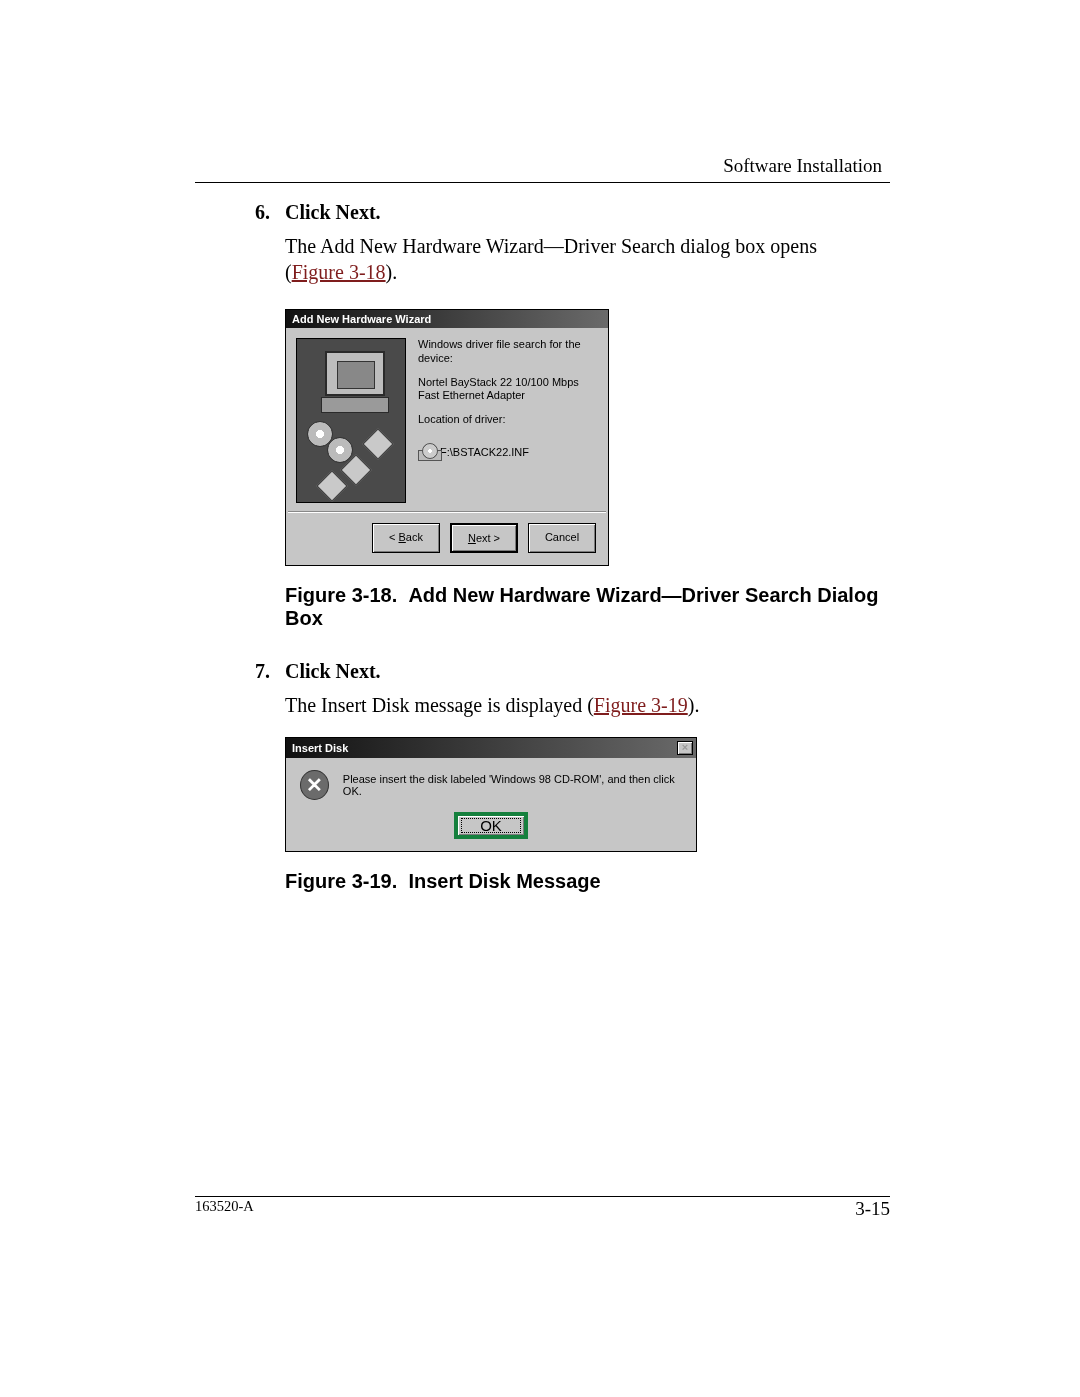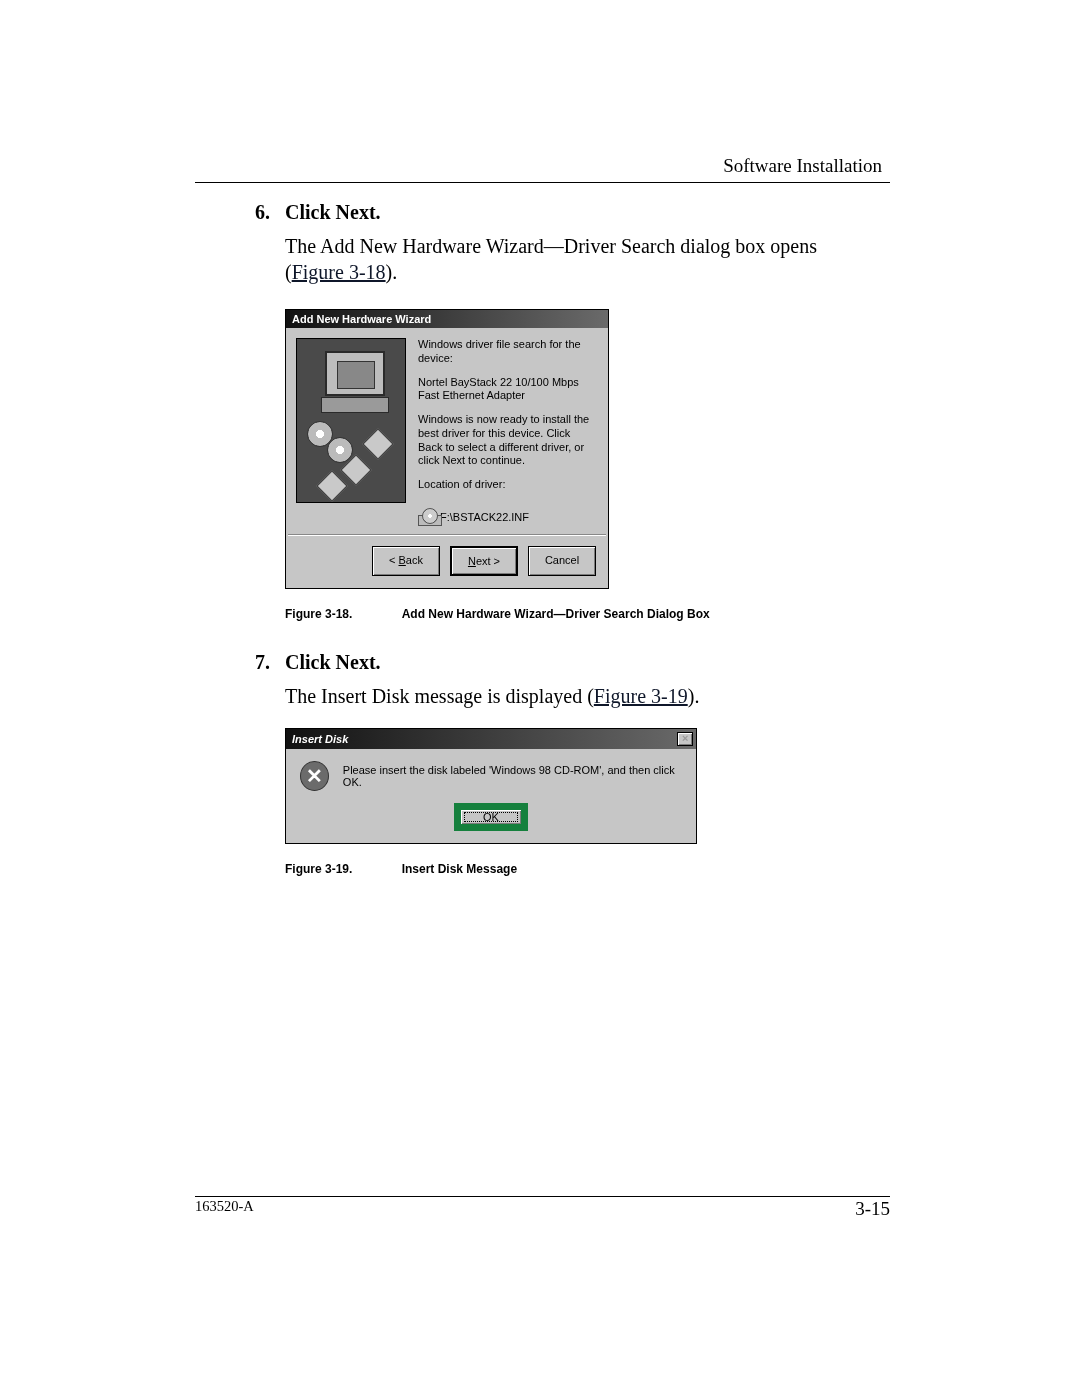--- a/index.html
+++ b/index.html
@@ -41,27 +41,27 @@
     width: 30px;
     flex: 0 0 30px;
   }
   .body-text {
     font-size: 20px;
     line-height: 1.28;
     margin-left: 30px;
     margin-bottom: 18px;
   }
   .figlink {
-    color: #0f172a;
+    color: #7f1d1d;
     text-decoration: underline;
   }
   .figure-caption {
     font-family: Arial, Helvetica, sans-serif;
     font-weight: bold;
-    font-size: 12px;
+    font-size: 20px;
     margin: 18px 0 30px 90px;
   }
   .figure-caption .fignum { display:inline-block; min-width:110px; }
   
   .wizard {
     margin: 24px 0 0 90px;
     width: 324px;
     border: 1px solid #000;
     background: #c6c6c6;
     font-family: "MS Sans Serif", Tahoma, Arial, sans-serif;
@@ -149,41 +149,41 @@
 
   
   .msgbox {
     margin: 18px 0 0 90px;
     width: 412px;
     border: 1px solid #000;
     background:#c6c6c6;
     font-family: "MS Sans Serif", Tahoma, Arial, sans-serif;
     font-size: 11px;
   }
-  .msgbox .titlebar { padding-right: 3px; display:flex; align-items:center;font-style:italic; }
+  .msgbox .titlebar { padding-right: 3px; display:flex; align-items:center; }
   .title-spacer { flex:1; }
   .close-x {
     width: 16px; height: 14px; background:#c6c6c6;
     border:1px solid #000;
     box-shadow: inset 1px 1px 0 #fff, inset -1px -1px 0 #7b7b7b;
     display:flex; align-items:center; justify-content:center;
     color:#9a9a9a; font-weight:bold; font-size:11px; line-height:1;
   }
   .msgbody { display:flex; align-items:center; gap:14px; padding:12px 14px 6px; }
   .err-icon {
     width:30px; height:30px; border-radius:50%;
     background:#6b6b6b; border:1px solid #333;
     display:flex; align-items:center; justify-content:center;
     color:#fff; font-weight:bold; font-size:20px; line-height:1;
   }
   .msgbtns { display:flex; justify-content:center; padding:6px 0 12px; }
   .ok-btn {
     font-family: "MS Sans Serif", Tahoma, Arial, sans-serif;
-    font-size:11px; background:#c6c6c6;
-    border:7px solid #15803d; min-width:74px; text-align:center;
+    font-size:15px; background:#c6c6c6;
+    border:4px solid #15803d; min-width:74px; text-align:center;
     padding:1px 0;
     box-shadow: inset 1px 1px 0 #fff, inset -1px -1px 0 #7b7b7b;
     position:relative;
   }
   .ok-btn .focus-ring {
     position:absolute; left:3px; right:3px; top:2px; bottom:2px;
     border:1px dotted #000;
   }
 
   
@@ -224,21 +224,20 @@
         <div class="art-base"></div>
         <div class="art-cd a"></div>
         <div class="art-cd b"></div>
         <div class="art-floppy a"></div>
         <div class="art-floppy b"></div>
         <div class="art-floppy c"></div>
       </div>
       <div class="wizard-right">
         <p>Windows driver file search for the device:</p>
         <p class="device-name">Nortel BayStack 22 10/100 Mbps Fast Ethernet Adapter</p>
-        <p>Windows is now ready to install the best driver for this device. Click Back to select a different driver, or click Next to continue.</p>
         <p>Location of driver:</p>
         <div class="loc-line">
           <span class="cd-icon"></span>
           <span>F:\BSTACK22.INF</span>
         </div>
       </div>
     </div>
     <hr class="wizard-sep">
     <div class="wizard-buttons">
       <div class="win-btn">

